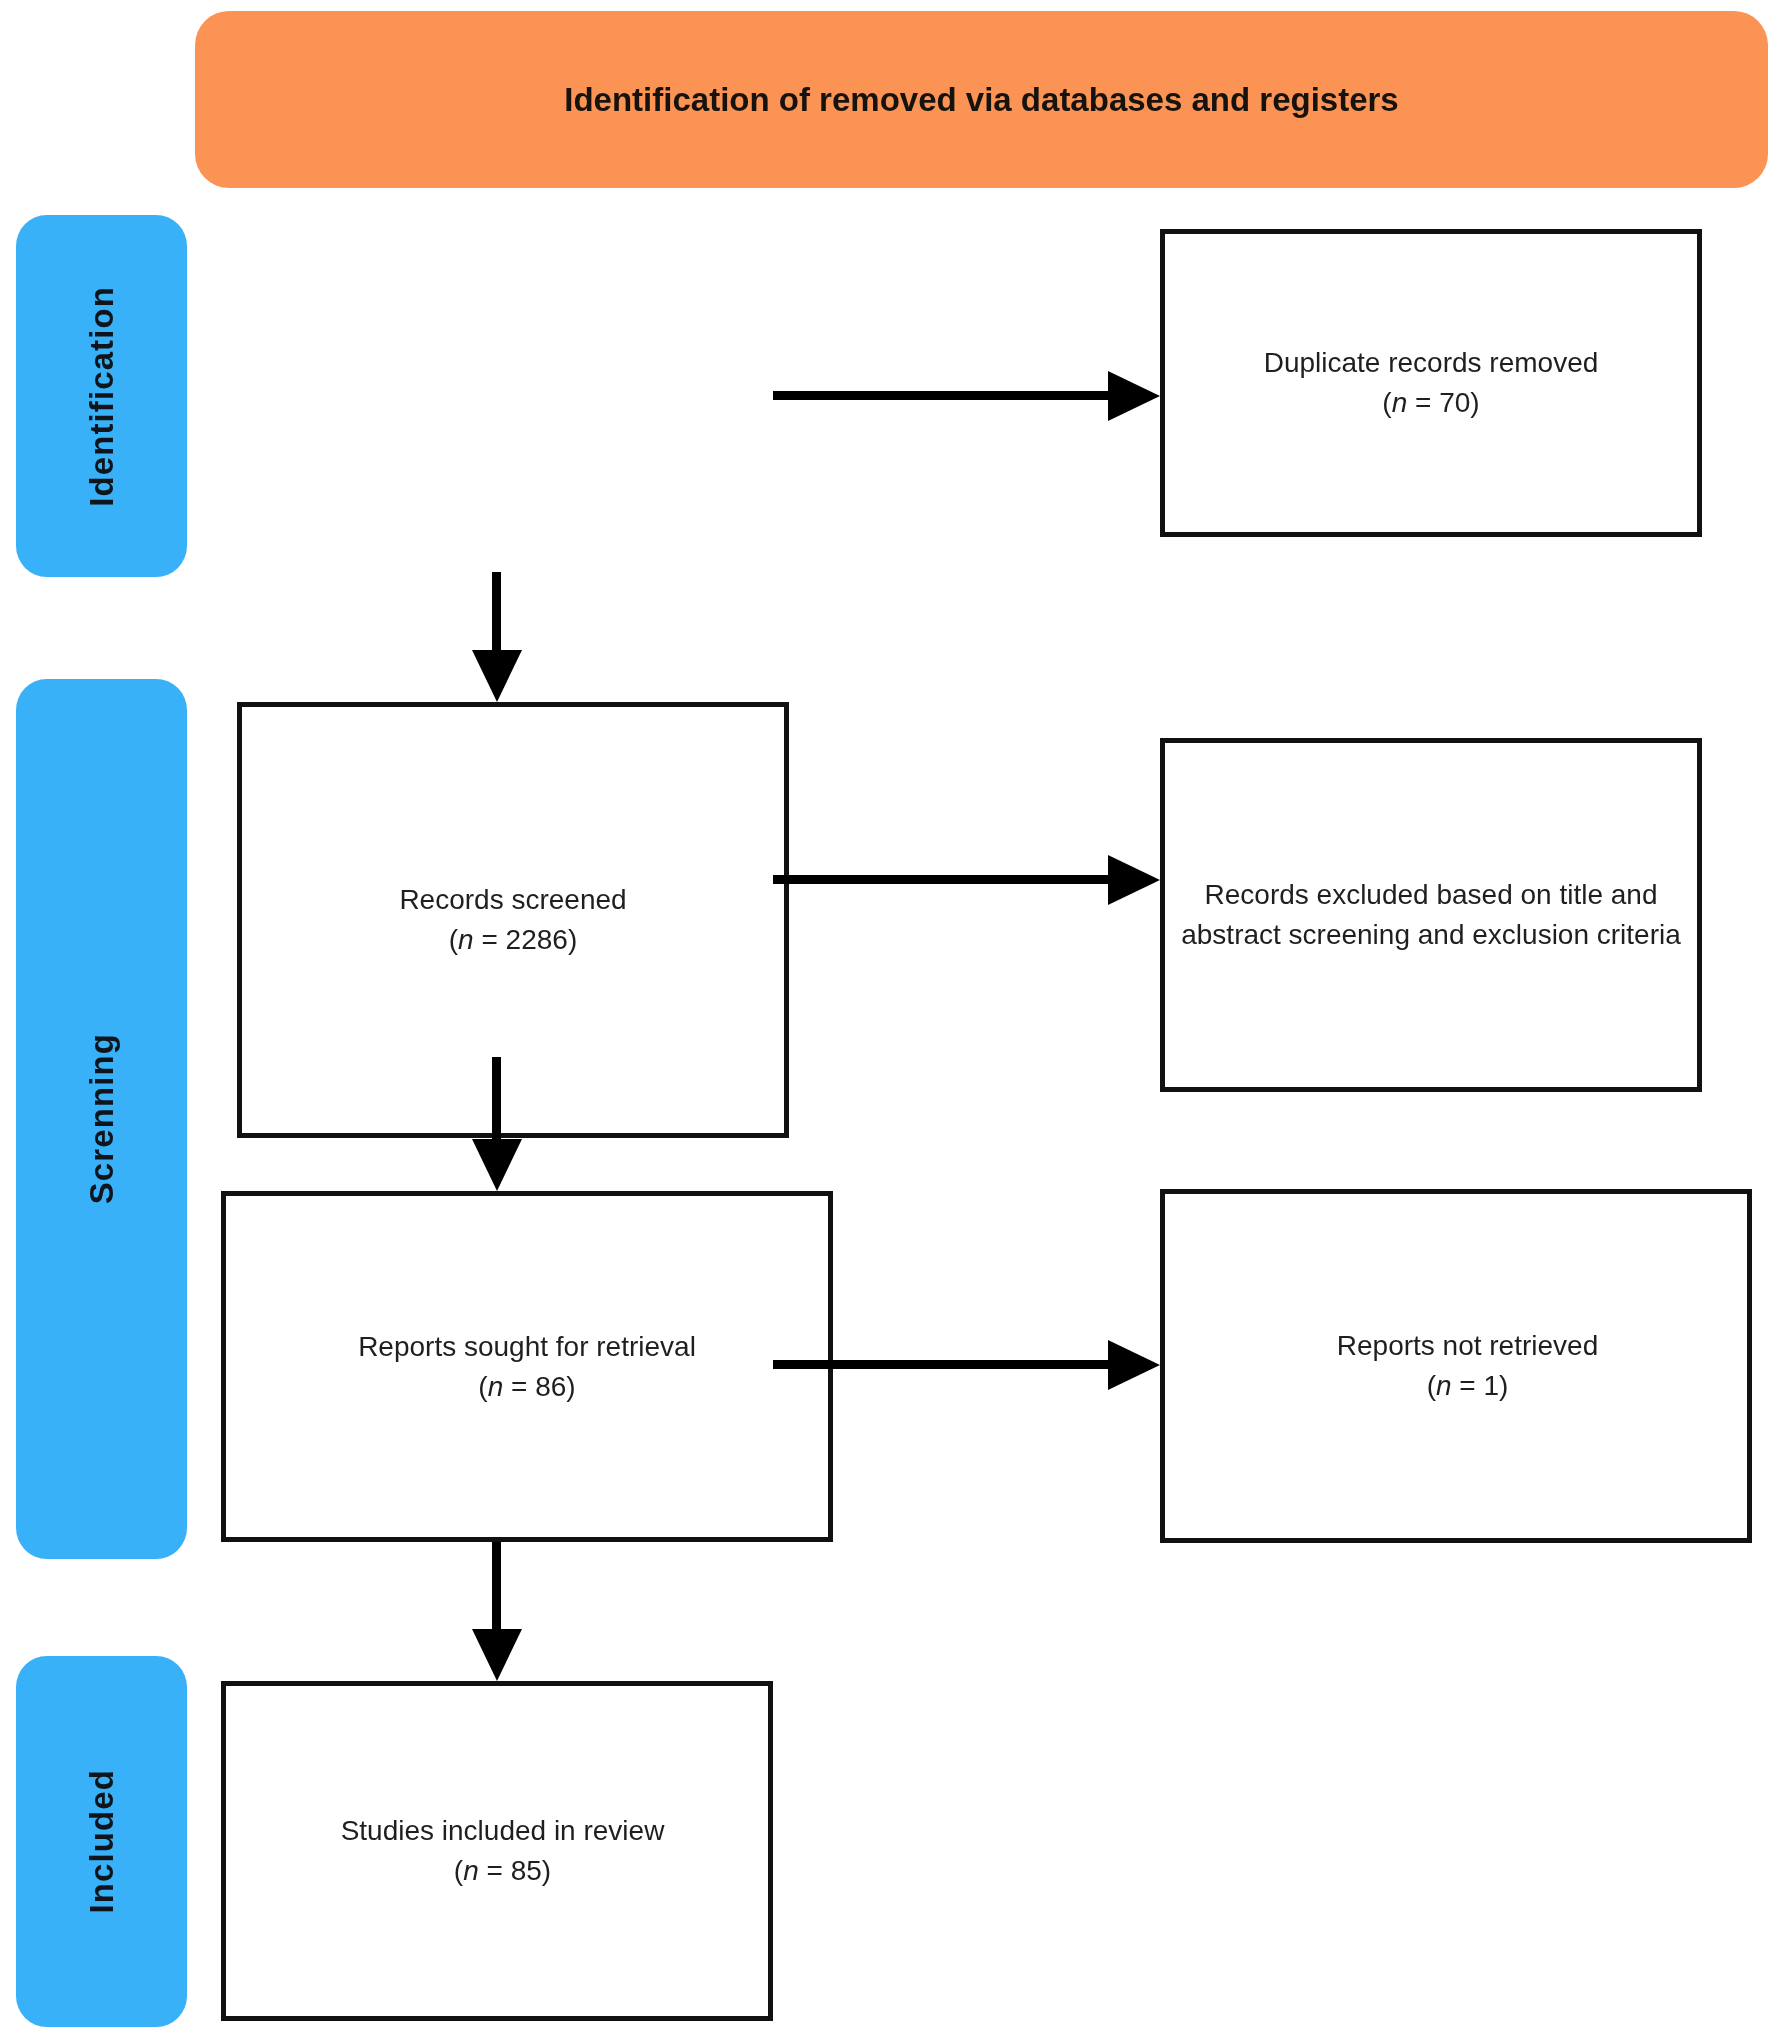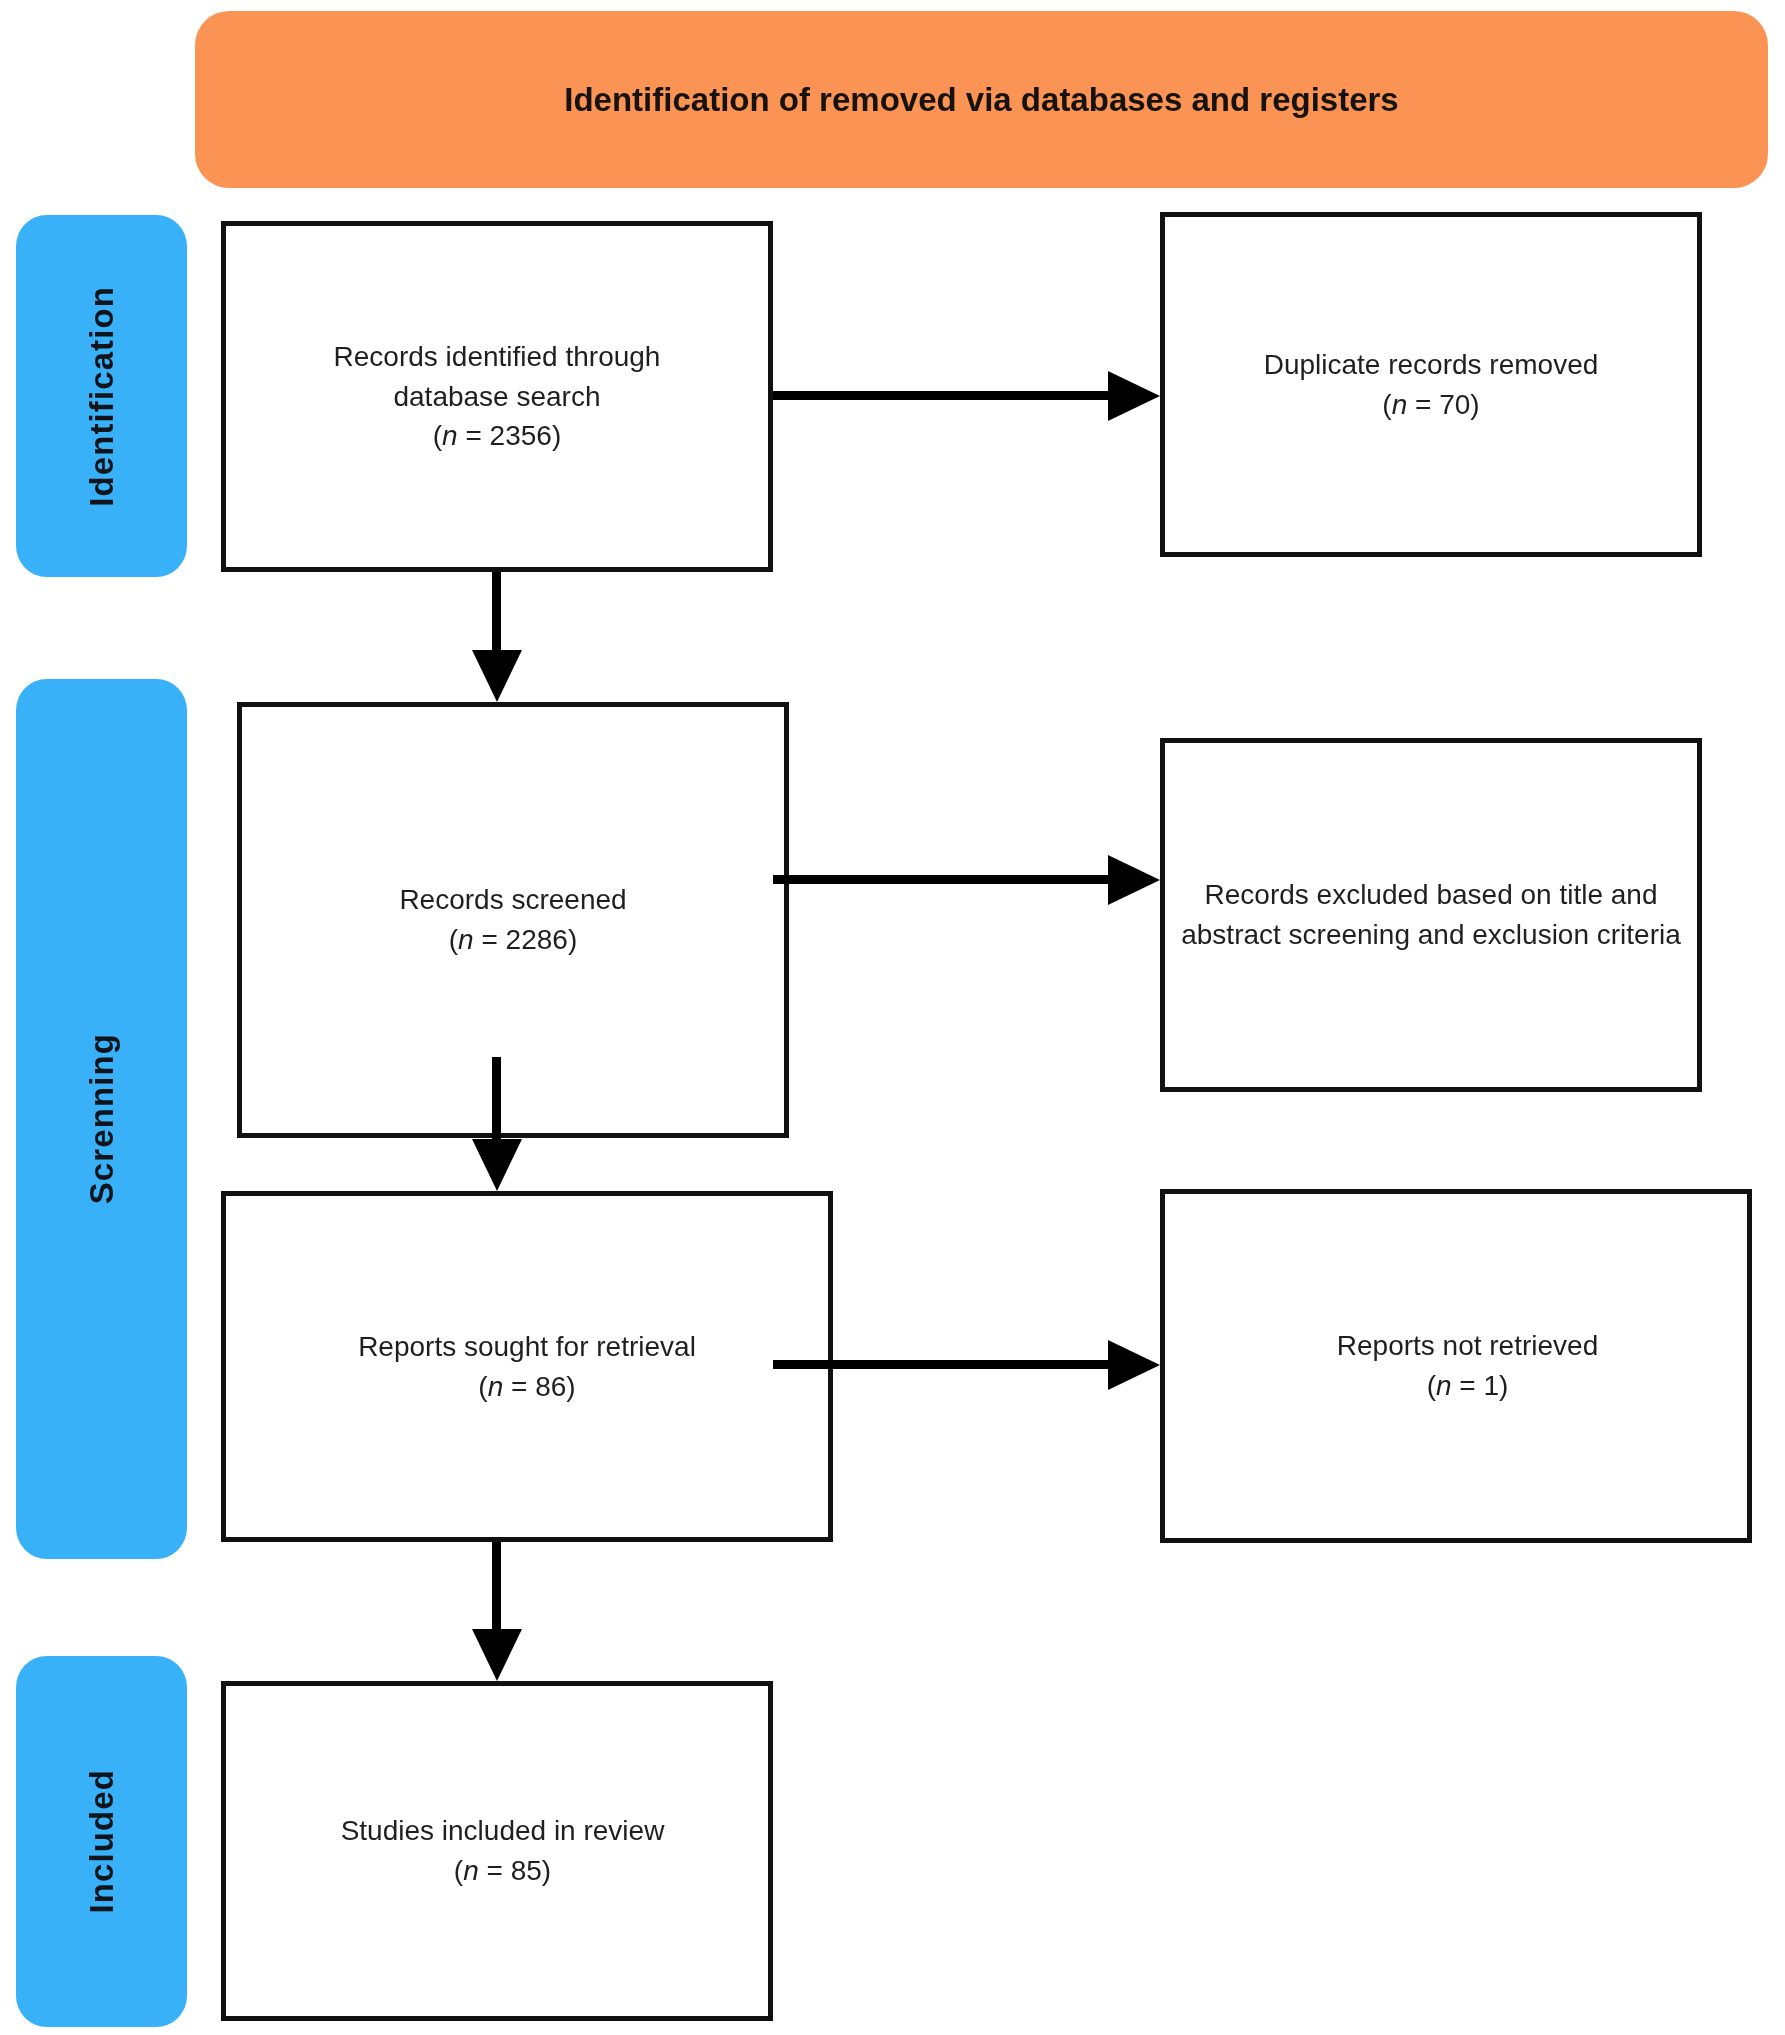--- a/index.html
+++ b/index.html
@@ -91,26 +91,20 @@
   <div class="bar" style="top:215px;height:362px;">
     <span class="vlabel">Identification</span>
   </div>
   <div class="bar" style="top:679px;height:880px;">
     <span class="vlabel">Screnning</span>
   </div>
   <div class="bar" style="top:1656px;height:371px;">
     <span class="vlabel">Included</span>
   </div>
 
-  <div class="box main" style="left:221px;top:221px;width:552px;height:351px;">
-    <div class="box-text">
-      <span class="label">Records identified through database search</span>
-      <span class="nline"><span>(</span><i>n</i><span> = </span><span>2356</span><span>)</span></span>
-    </div>
-  </div>
 
   <div class="box main" style="left:237px;top:702px;width:552px;height:436px;">
     <div class="box-text">
       <span class="label">Records screened</span>
       <span class="nline"><span>(</span><i>n</i><span> = </span><span>2286</span><span>)</span></span>
     </div>
   </div>
 
   <div class="box main" style="left:221px;top:1191px;width:612px;height:351px;">
     <div class="box-text">
@@ -119,21 +113,21 @@
     </div>
   </div>
 
   <div class="box main" style="left:221px;top:1681px;width:552px;height:340px;padding-left:11px;">
     <div class="box-text">
       <span class="label">Studies included in review</span>
       <span class="nline"><span>(</span><i>n</i><span> = </span><span>85</span><span>)</span></span>
     </div>
   </div>
 
-  <div class="box side" style="left:1160px;top:212px;width:542px;height:345px;">
+  <div class="box side" style="left:1160px;top:229px;width:542px;height:308px;">
     <div class="box-text">
       <span class="label">Duplicate records removed</span>
       <span class="nline"><span>(</span><i>n</i><span> = </span><span>70</span><span>)</span></span>
     </div>
   </div>
 
   <div class="box side" style="left:1160px;top:702px;width:542px;height:354px;margin-top:36px;">
     <div class="box-text">
       <span class="label">Records excluded based on title and abstract screening and exclusion criteria</span>
     </div>

